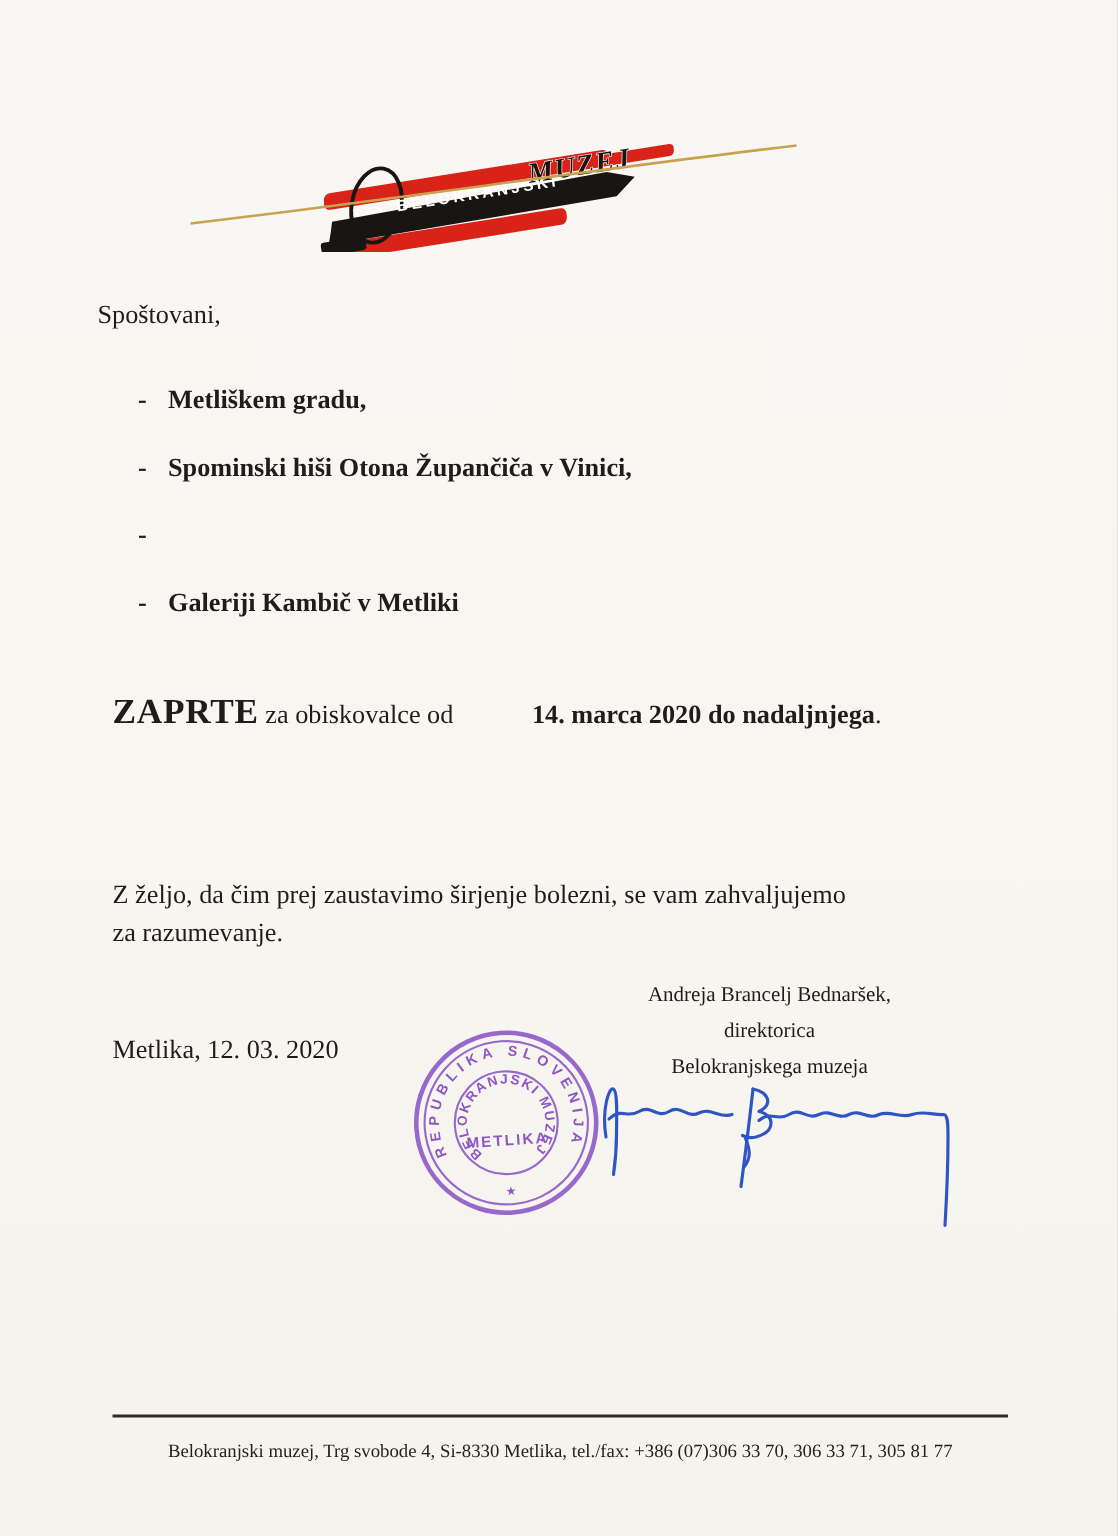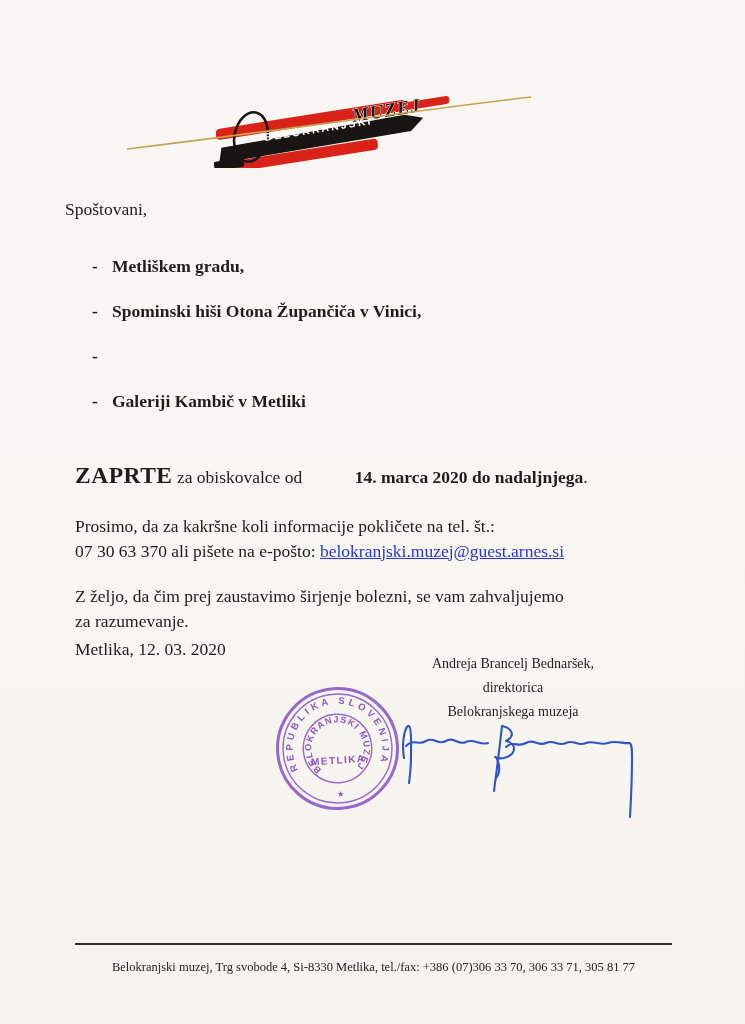--- a/index.html
+++ b/index.html
@@ -21,21 +21,21 @@
   .intro{left:75px;top:222px;}
   .locations{left:75px;top:256px;width:560px;}
   .loc-item{display:flex;font-weight:bold;font-size:17.5px;height:45px;align-items:flex-start;}
   .loc-dash{width:20px;margin-left:17px;}
   .closure{left:75px;top:444px;width:620px;font-size:17.5px;}
   .closure .kw{font-weight:bold;font-size:23.5px;letter-spacing:0.5px;}
   .closure .bold{font-weight:bold;margin-left:48px;}
   .info{left:75px;top:496px;width:620px;}
   .info a{color:#2836c9;text-decoration:underline;}
   .thanks{left:75px;top:566px;width:620px;}
-  .place-date{left:75px;top:619px;}
+  .place-date{left:75px;top:669px;}
   .sign-block{left:388px;top:652px;width:250px;text-align:center;line-height:24px;font-size:14px;}
   .stamp{left:274px;top:685px;}
   .signature{left:396px;top:716px;}
   .footer-rule{left:75px;top:943px;width:597px;height:2px;background:#2e2c2a;}
   .footer-text{left:75px;top:947px;width:597px;text-align:center;font-size:12.5px;color:#24221f;}
   .logo{left:125px;top:88px;}
 </style>
 </head>
 <body>
 
@@ -84,22 +84,20 @@
       <span class="loc-dash">-</span>
     </div>
     <div class="loc-item">
       <span class="loc-dash">-</span>
       <span>Galeriji Kambič v Metliki</span>
     </div>
   </div>
 
   <p class="abs closure"><span class="kw">ZAPRTE</span><span> za obiskovalce od </span><span class="bold">14. marca 2020 do nadaljnjega</span><span>.</span></p>
 
-  <p class="abs body-text info"><span>Prosimo, da za kakršne koli informacije pokličete na tel. št.:</span><br>
-  <span>07 30 63 370 ali pišete na e-pošto: </span><a href="#">belokranjski.muzej@guest.arnes.si</a></p>
 
   <p class="abs body-text thanks"><span>Z željo, da čim prej zaustavimo širjenje bolezni, se vam zahvaljujemo</span><br>
   <span>za razumevanje.</span></p>
 
   <p class="abs body-text place-date">Metlika, 12. 03. 2020</p>
 
   <div class="abs sign-block">
     <div>Andreja Brancelj Bednaršek,</div>
     <div>direktorica</div>
     <div>Belokranjskega muzeja</div>

